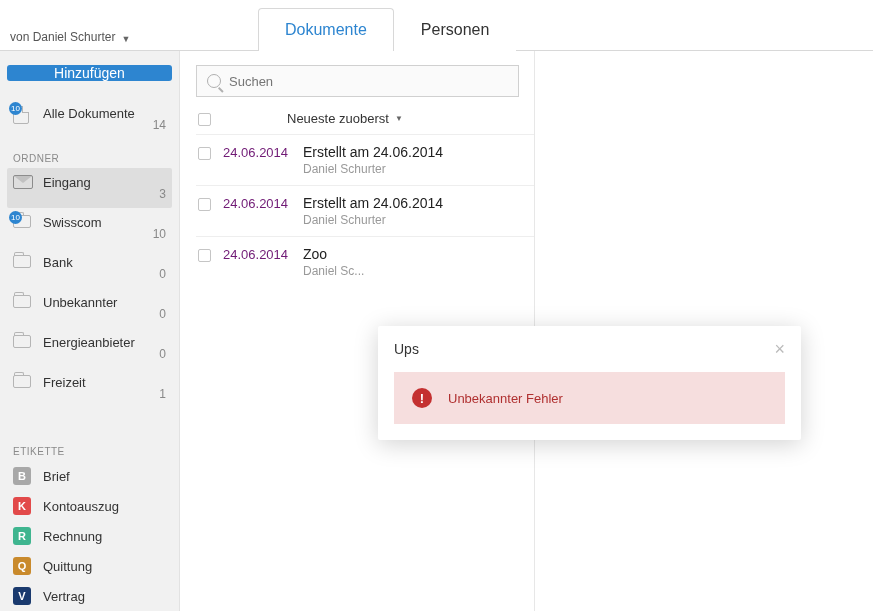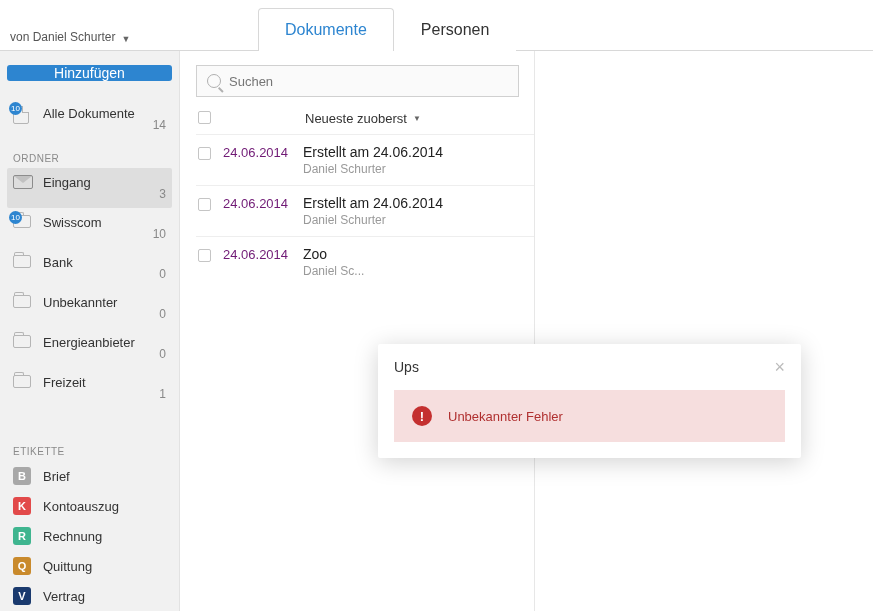--- a/index.html
+++ b/index.html
@@ -252,23 +252,23 @@
     .search-icon::after {
       content: "";
       position: absolute;
       width: 6px; height: 1.5px;
       background: #b0b0b0;
       bottom: -3px; right: -4px;
       transform: rotate(45deg);
     }
     .list-header {
       display: flex;
-      align-items: flex-start;
+      align-items: flex-end;
       padding: 14px 0 8px 2px;
-      gap: 18px;
+      gap: 0;
     }
     .checkbox {
       width: 13px; height: 13px;
       border: 1.5px solid #c5c5c5;
       border-radius: 2px;
       display: inline-block;
       cursor: pointer;
     }
     .sort {
       margin-left: 76px;
@@ -305,21 +305,21 @@
       font-size: 14px;
     }
     .doc-author {
       color: #999;
       font-size: 12px;
       margin-top: 2px;
     }
     .modal {
       position: absolute;
       left: 378px;
-      top: 344px;
+      top: 326px;
       width: 423px;
       background: #fff;
       box-shadow: 0 4px 24px rgba(0,0,0,0.18);
       border-radius: 2px;
       padding: 14px 16px 16px;
     }
     .modal-head {
       display: flex;
       justify-content: space-between;
       align-items: center;

